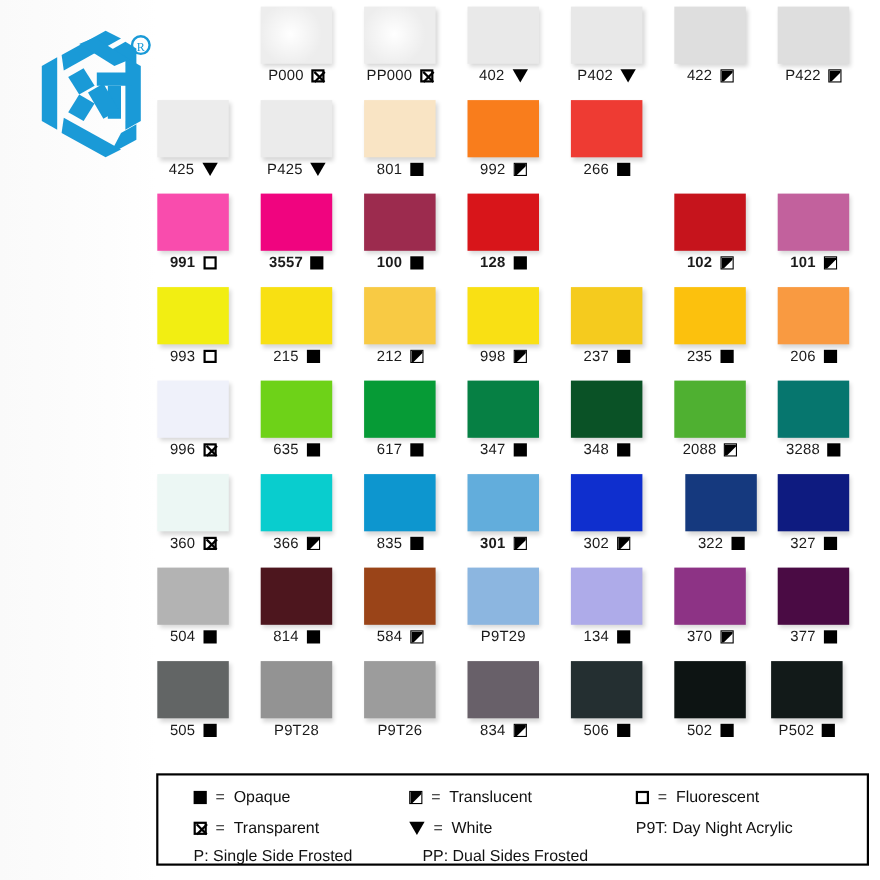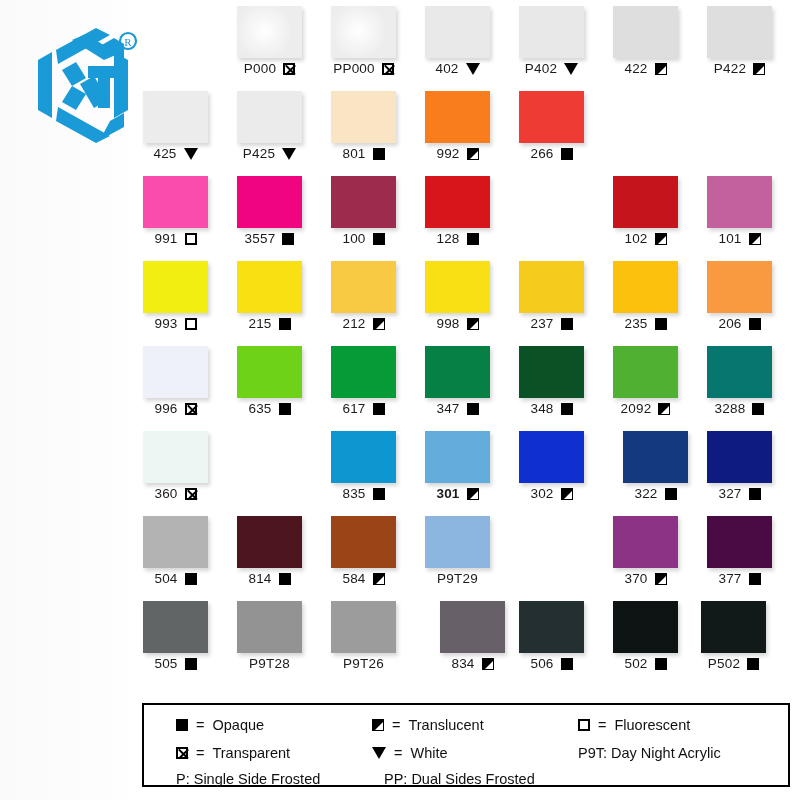--- a/index.html
+++ b/index.html
@@ -194,21 +194,21 @@
         </div>
       </div>
       <div class="swatch-cell" style="left: 377px;">
         <div class="chip" style="background-color: rgb(238, 59, 51);"></div>
         <div class="lbl">
           <span class="code">266</span>
           <span class="mk mk-opaque"></span>
         </div>
       </div>
     </div>
-    <div class="swatch-row" style="top: 173px;">
+    <div class="swatch-row" style="top: 173px; font-weight: bold;">
       <div class="swatch-cell" style="left: 1px;">
         <div class="chip" style="background-color: rgb(249, 76, 173);"></div>
         <div class="lbl">
           <span class="code">991</span>
           <span class="mk mk-fluor"></span>
         </div>
       </div>
       <div class="swatch-cell" style="left: 95px;">
         <div class="chip" style="background-color: rgb(240, 4, 127);"></div>
         <div class="lbl">
@@ -328,40 +328,47 @@
       <div class="swatch-cell" style="left: 377px;">
         <div class="chip" style="background-color: rgb(10, 82, 38);"></div>
         <div class="lbl">
           <span class="code">348</span>
           <span class="mk mk-opaque"></span>
         </div>
       </div>
       <div class="swatch-cell" style="left: 471px;">
         <div class="chip" style="background-color: rgb(79, 176, 49);"></div>
         <div class="lbl">
-          <span class="code">2092</span>
+          <span class="code">2088</span>
           <span class="mk mk-translu"></span>
         </div>
       </div>
       <div class="swatch-cell" style="left: 565px;">
         <div class="chip" style="background-color: rgb(6, 118, 110);"></div>
         <div class="lbl">
           <span class="code">3288</span>
           <span class="mk mk-opaque"></span>
         </div>
       </div>
     </div>
     <div class="swatch-row" style="top: 428px;">
       <div class="swatch-cell" style="left: 1px;">
         <div class="chip" style="background-color: rgb(236, 247, 244);"></div>
         <div class="lbl">
           <span class="code">360</span>
           <span class="mk mk-trans"></span>
         </div>
       </div>
+      <div class="swatch-cell" style="left: 95px;">
+        <div class="chip" style="background-color: rgb(9, 205, 206);"></div>
+        <div class="lbl">
+          <span class="code">366</span>
+          <span class="mk mk-translu"></span>
+        </div>
+      </div>
       <div class="swatch-cell" style="left: 189px;">
         <div class="chip" style="background-color: rgb(13, 150, 207);"></div>
         <div class="lbl">
           <span class="code">835</span>
           <span class="mk mk-opaque"></span>
         </div>
       </div>
       <div class="swatch-cell" style="left: 283px; font-weight: bold;">
         <div class="chip" style="background-color: rgb(98, 173, 220);"></div>
         <div class="lbl">
@@ -412,20 +419,27 @@
           <span class="code">584</span>
           <span class="mk mk-translu"></span>
         </div>
       </div>
       <div class="swatch-cell" style="left: 283px;">
         <div class="chip" style="background-color: rgb(140, 182, 224);"></div>
         <div class="lbl">
           <span class="code">P9T29</span>
         </div>
       </div>
+      <div class="swatch-cell" style="left: 377px;">
+        <div class="chip" style="background-color: rgb(174, 171, 233);"></div>
+        <div class="lbl">
+          <span class="code">134</span>
+          <span class="mk mk-opaque"></span>
+        </div>
+      </div>
       <div class="swatch-cell" style="left: 471px;">
         <div class="chip" style="background-color: rgb(141, 51, 133);"></div>
         <div class="lbl">
           <span class="code">370</span>
           <span class="mk mk-translu"></span>
         </div>
       </div>
       <div class="swatch-cell" style="left: 565px;">
         <div class="chip" style="background-color: rgb(74, 11, 68);"></div>
         <div class="lbl">
@@ -447,21 +461,21 @@
         <div class="lbl">
           <span class="code">P9T28</span>
         </div>
       </div>
       <div class="swatch-cell" style="left: 189px;">
         <div class="chip" style="background-color: rgb(156, 156, 156);"></div>
         <div class="lbl">
           <span class="code">P9T26</span>
         </div>
       </div>
-      <div class="swatch-cell" style="left: 298px;">
+      <div class="swatch-cell" style="left: 283px;">
         <div class="chip" style="background-color: rgb(104, 96, 105);"></div>
         <div class="lbl">
           <span class="code">834</span>
           <span class="mk mk-translu"></span>
         </div>
       </div>
       <div class="swatch-cell" style="left: 377px;">
         <div class="chip" style="background-color: rgb(36, 47, 49);"></div>
         <div class="lbl">
           <span class="code">506</span>

